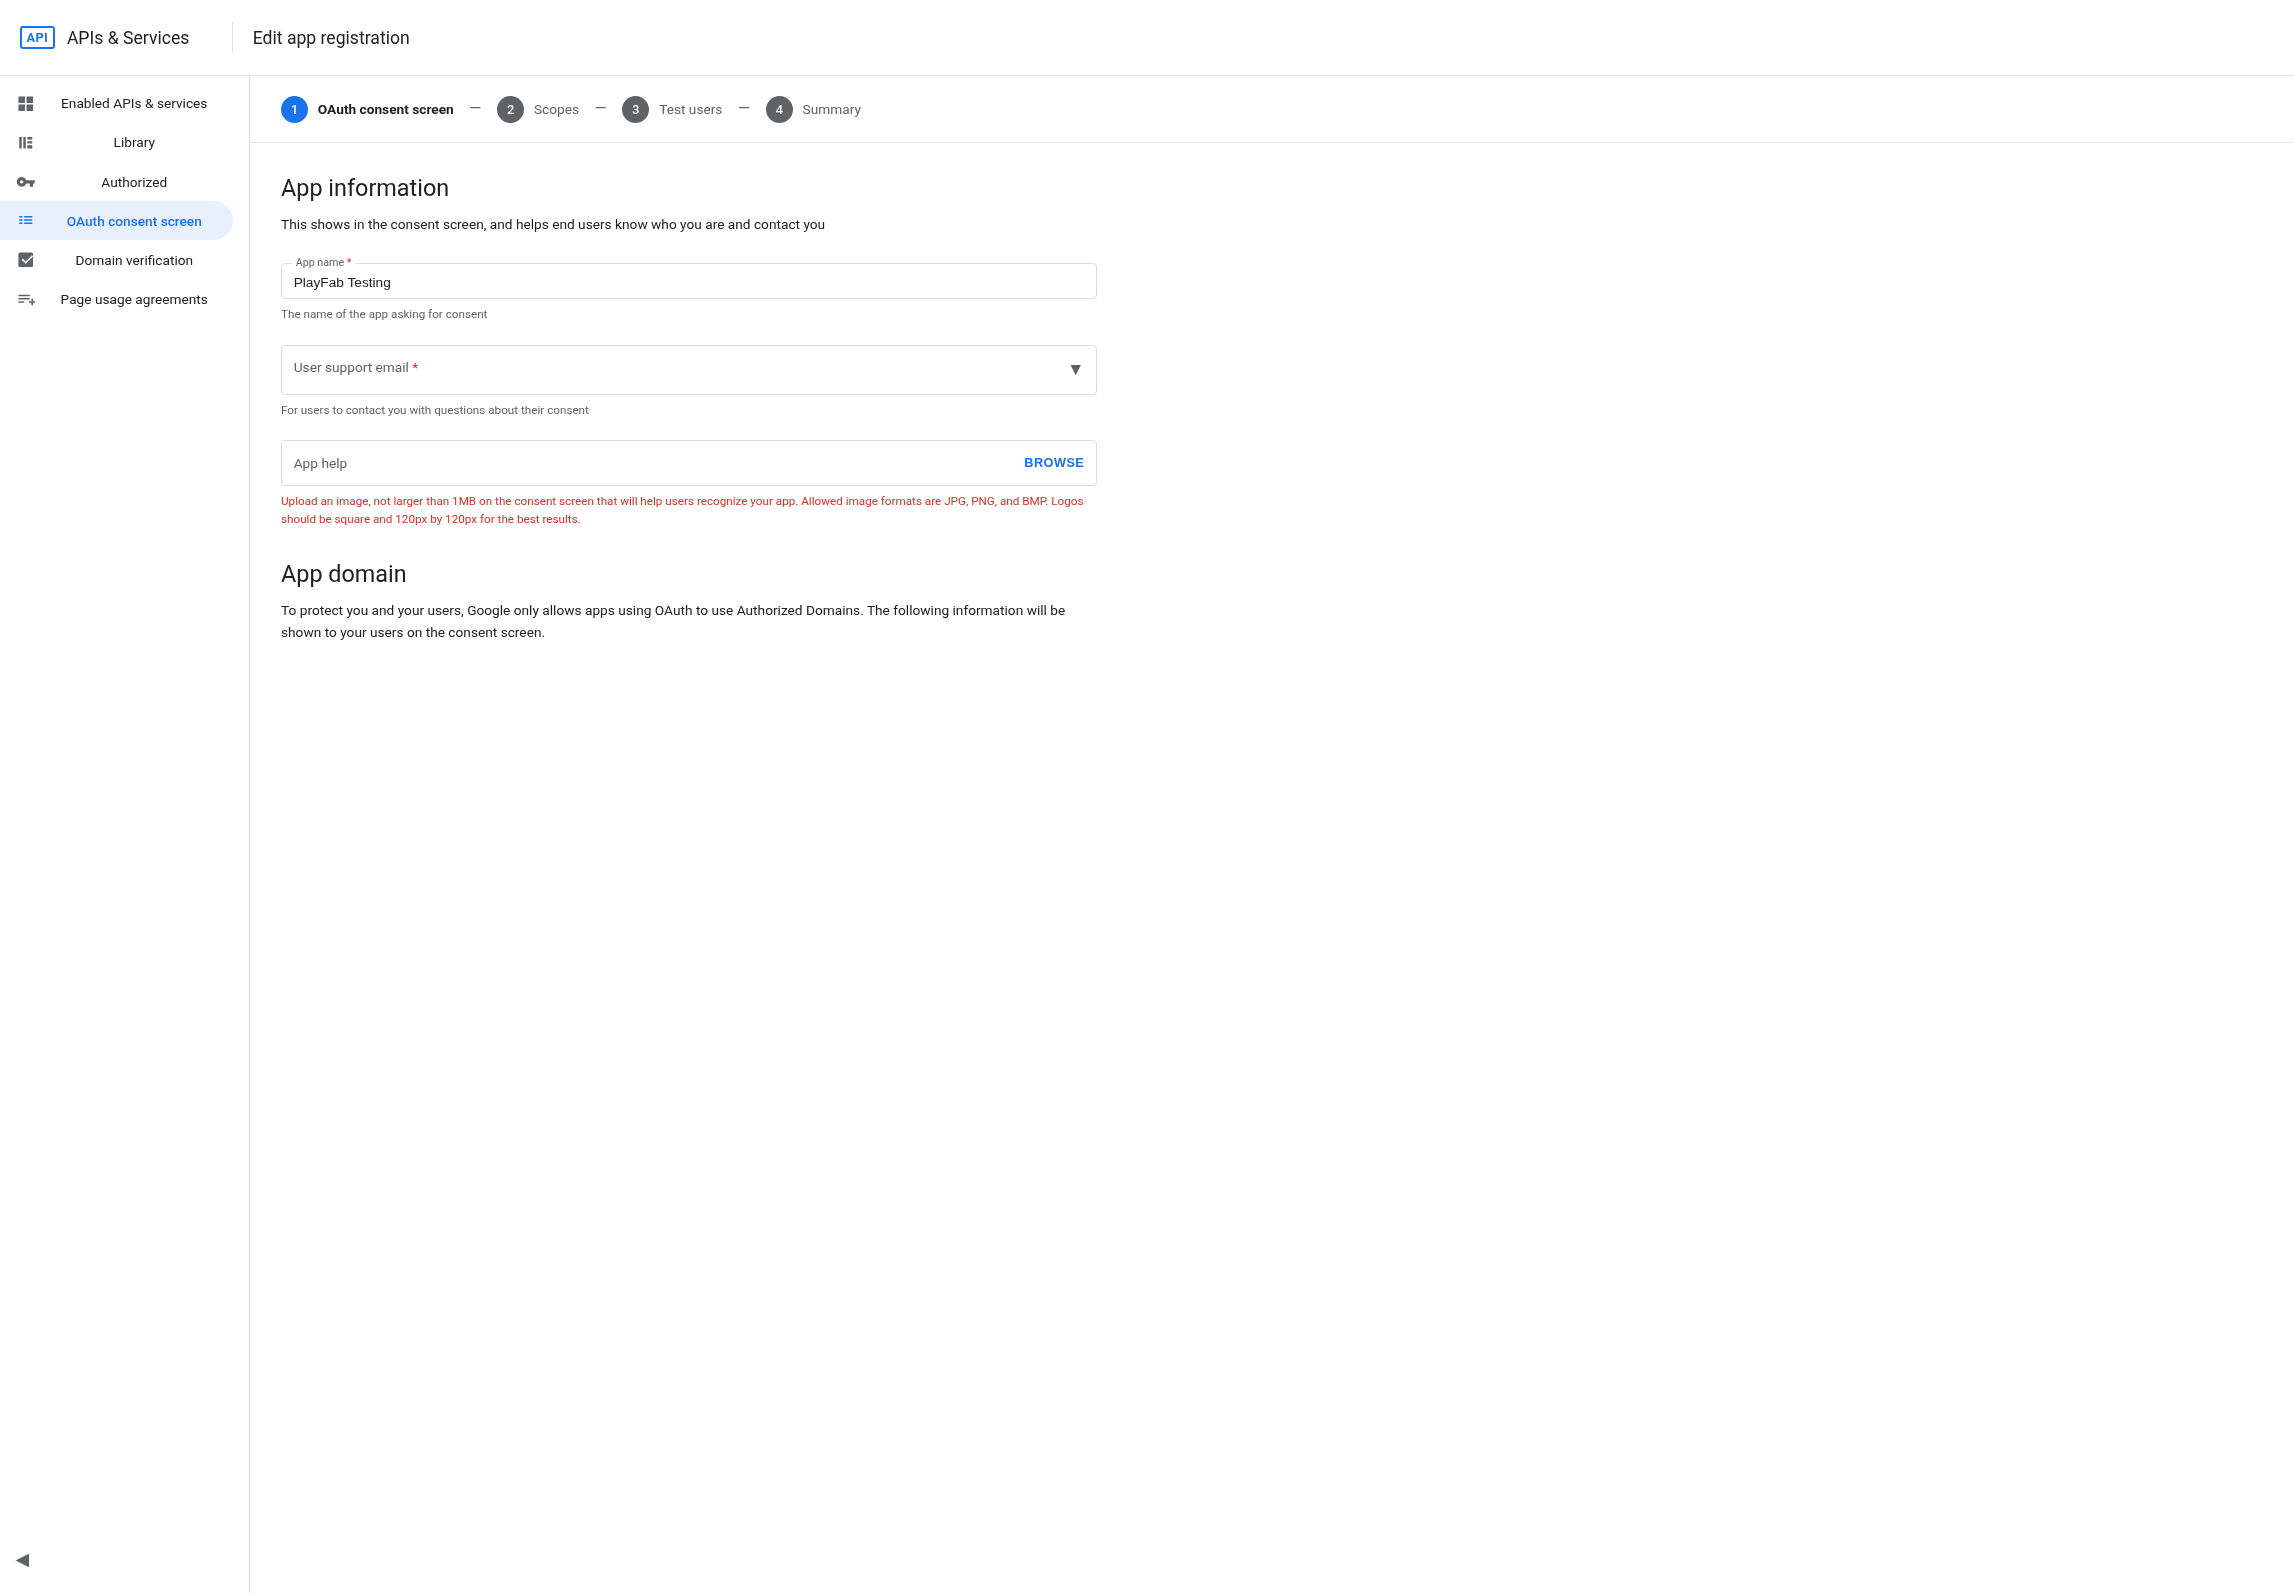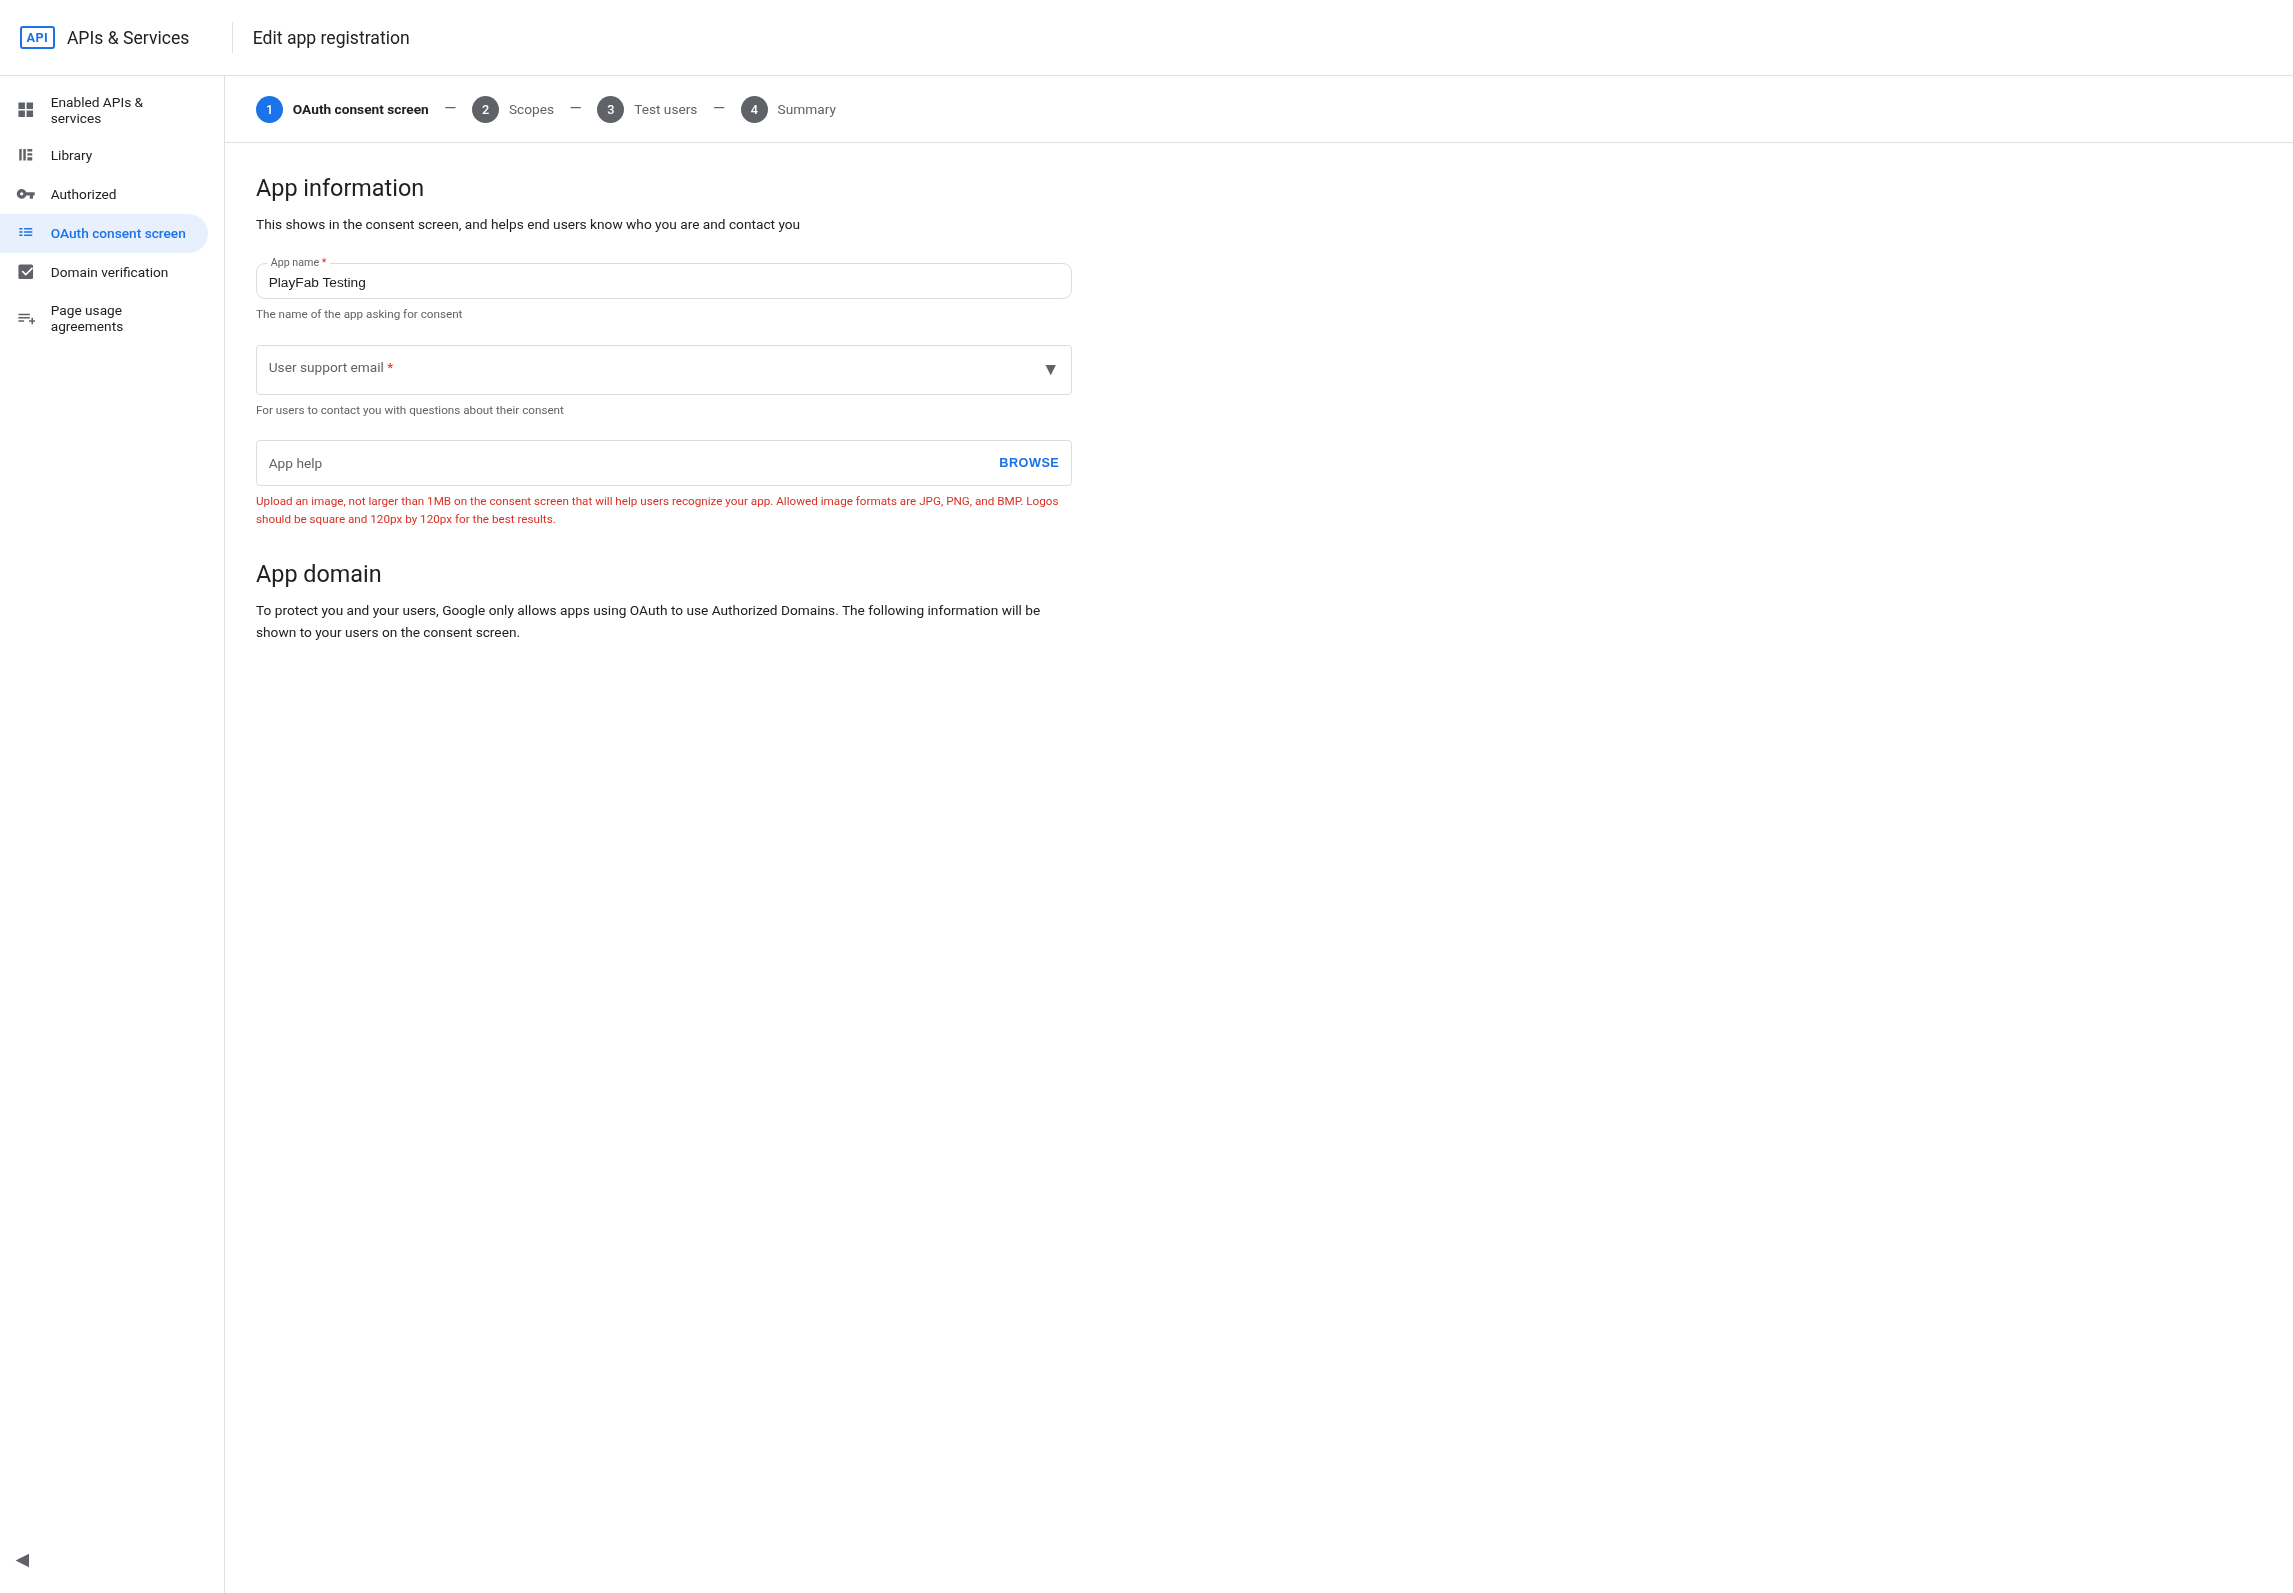--- a/index.html
+++ b/index.html
@@ -49,25 +49,26 @@
 
     
     .main-layout {
       display: flex;
       flex: 1;
       overflow: hidden;
     }
 
     
     .sidebar {
-      width: 225px;
+      width: 250px;
       flex-shrink: 0;
       border-right: 1px solid #e0e0e0;
       overflow-y: auto;
       padding: 7.8px 0;
+      text-align: center;
     }
     .sidebar-item {
       display: flex;
       align-items: center;
       padding: 9.8px 15.6px;
       cursor: pointer;
       border-radius: 0 23.4px 23.4px 0;
       margin-right: 15.6px;
       gap: 15.6px;
       color: #202124;
@@ -170,21 +171,21 @@
       line-height: 1.6;
     }
 
     
     .form-field {
       margin-bottom: 23.4px;
     }
     .input-container {
       position: relative;
       border: 1px solid #dadce0;
-      border-radius: 9px;
+      border-radius: 4px;
       padding: 7.8px 11.7px 5.9px;
       background: #fff;
     }
     .input-label-float {
       position: absolute;
       top: -7.8px;
       left: 9.8px;
       background: #fff;
       padding: 0 3.9px;
       font-size: 10.7px;

